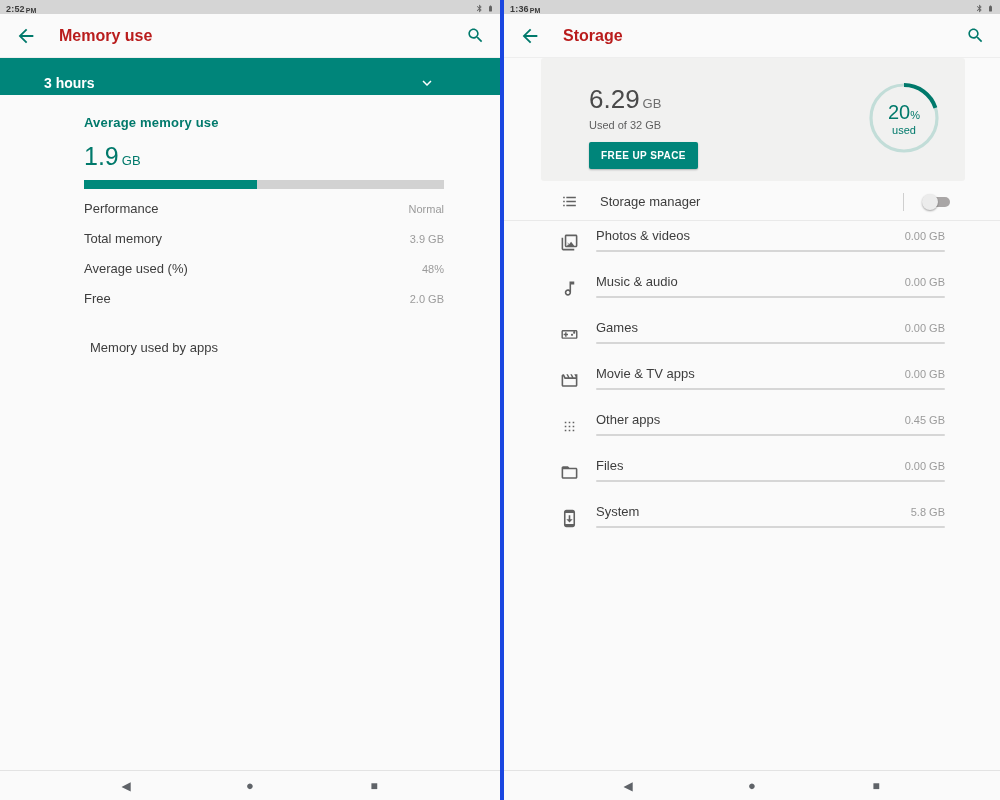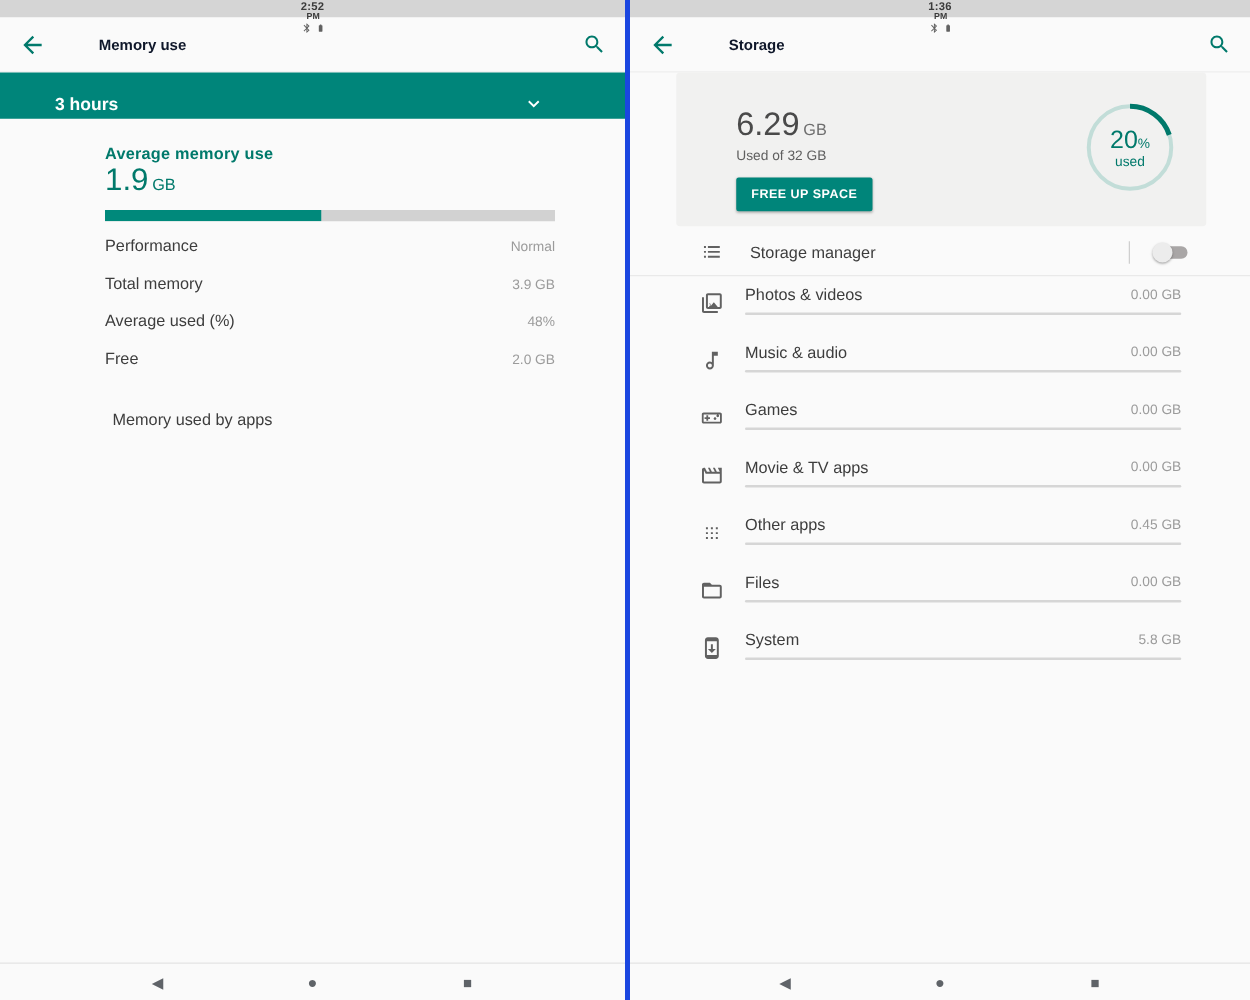--- a/index.html
+++ b/index.html
@@ -9,53 +9,53 @@
     background:#fafafa;
     display:flex;
     overflow:hidden;
     -webkit-font-smoothing:antialiased;
   }
   .panel { position:relative; width:500px; height:800px; background:#fafafa; }
   .panel.right { border-left:4px solid #1a46e0; }
 
   
   .status-bar {
-    height:14px; background:#d5d5d5; display:flex; align-items:center;
-    padding:0 6px; font-size:9px; color:#3b3b3b;flex-direction:column;
+    height:14px; background:#d5d5d5; display:flex; align-items:flex-end;
+    padding:0 6px; font-size:9px; color:#3b3b3b;
   }
   .status-time { font-weight:bold; letter-spacing:.2px; }
   .status-meridiem { font-size:7px; font-weight:bold; margin-left:1px; }
   .status-spacer { flex:1; }
   .status-icons { display:flex; align-items:center; gap:3px; }
 
   
   .app-bar {
     height:44px; background:#fafafa; display:flex; align-items:center;
     padding:0 15px; border-bottom:1px solid #eeeeee;
   }
   .app-bar .back { width:22px; height:22px; cursor:pointer; }
   .app-bar .title {
-    margin-left:42px; font-size:12px; font-weight:bold; color:#0f172a;
+    margin-left:22px; font-size:16px; font-weight:bold; color:#b91c1c;
   }
   .app-bar .spacer { flex:1; }
   .app-bar .search { width:19px; height:19px; cursor:pointer; }
 
   
   .period-bar {
     height:37px; background:#00857a; display:flex; align-items:center;
     padding:12px 22px 0 44px; cursor:pointer;
   }
   .period-bar .period-label { color:#ffffff; font-size:14px; font-weight:bold; }
   .period-bar .spacer { flex:1; }
   .period-bar svg { width:18px; height:18px; margin-right:42px; }
 
   
   .mem-section { padding:20px 56px 0 84px; }
   .mem-caption { font-size:13px; font-weight:bold; color:#00796b; letter-spacing:.2px; }
-  .mem-value { color:#00796b; }
+  .mem-value { margin-top:12px; color:#00796b; }
   .mem-value .big { font-size:25px; }
   .mem-value .unit { font-size:13px; margin-left:3px; }
   .mem-bar { margin-top:9px; height:9px; background:#d2d2d2; overflow:hidden; }
   .mem-bar-fill { height:100%; background:#00897b; }
 
   .stat-row {
     display:flex; align-items:baseline; height:30px; padding-top:9px;
   }
   .stat-rows { padding:3px 56px 0 84px; }
   .stat-label { font-size:13px; color:#3d3d3d; flex:1; }

